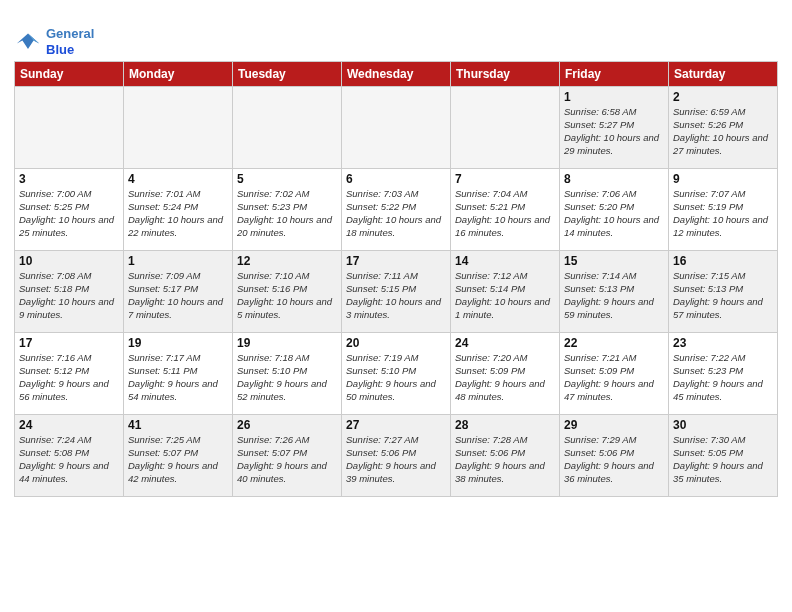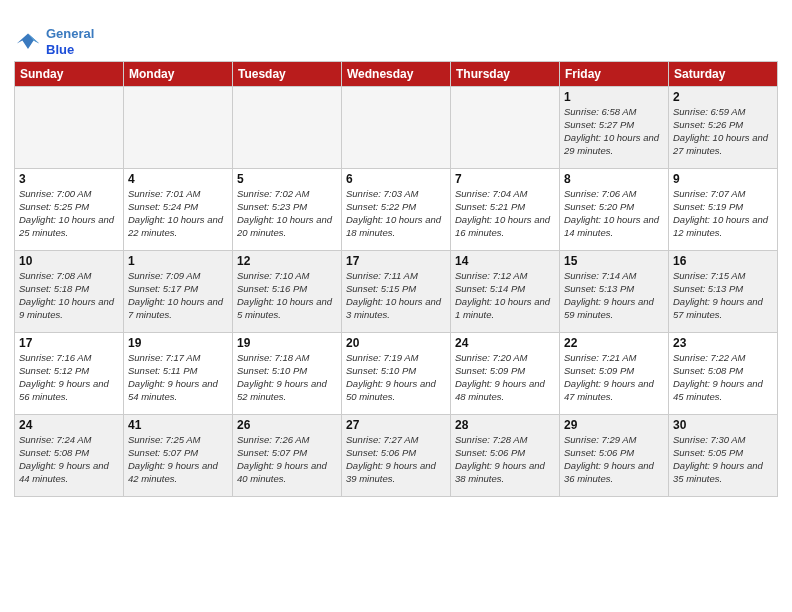--- a/index.html
+++ b/index.html
@@ -292,21 +292,21 @@
           <td>
             <span class="day-num">22</span>
             <div class="day-info">Sunrise: 7:21 AM
 Sunset: 5:09 PM
 Daylight: 9 hours
 and 47 minutes.</div>
           </td>
           <td>
             <span class="day-num">23</span>
             <div class="day-info">Sunrise: 7:22 AM
-Sunset: 5:08 PM
+Sunset: 5:23 PM
 Daylight: 9 hours
 and 45 minutes.</div>
           </td>
         </tr>
         <tr>
           <td class="shaded">
             <span class="day-num">24</span>
             <div class="day-info">Sunrise: 7:24 AM
 Sunset: 5:08 PM
 Daylight: 9 hours

